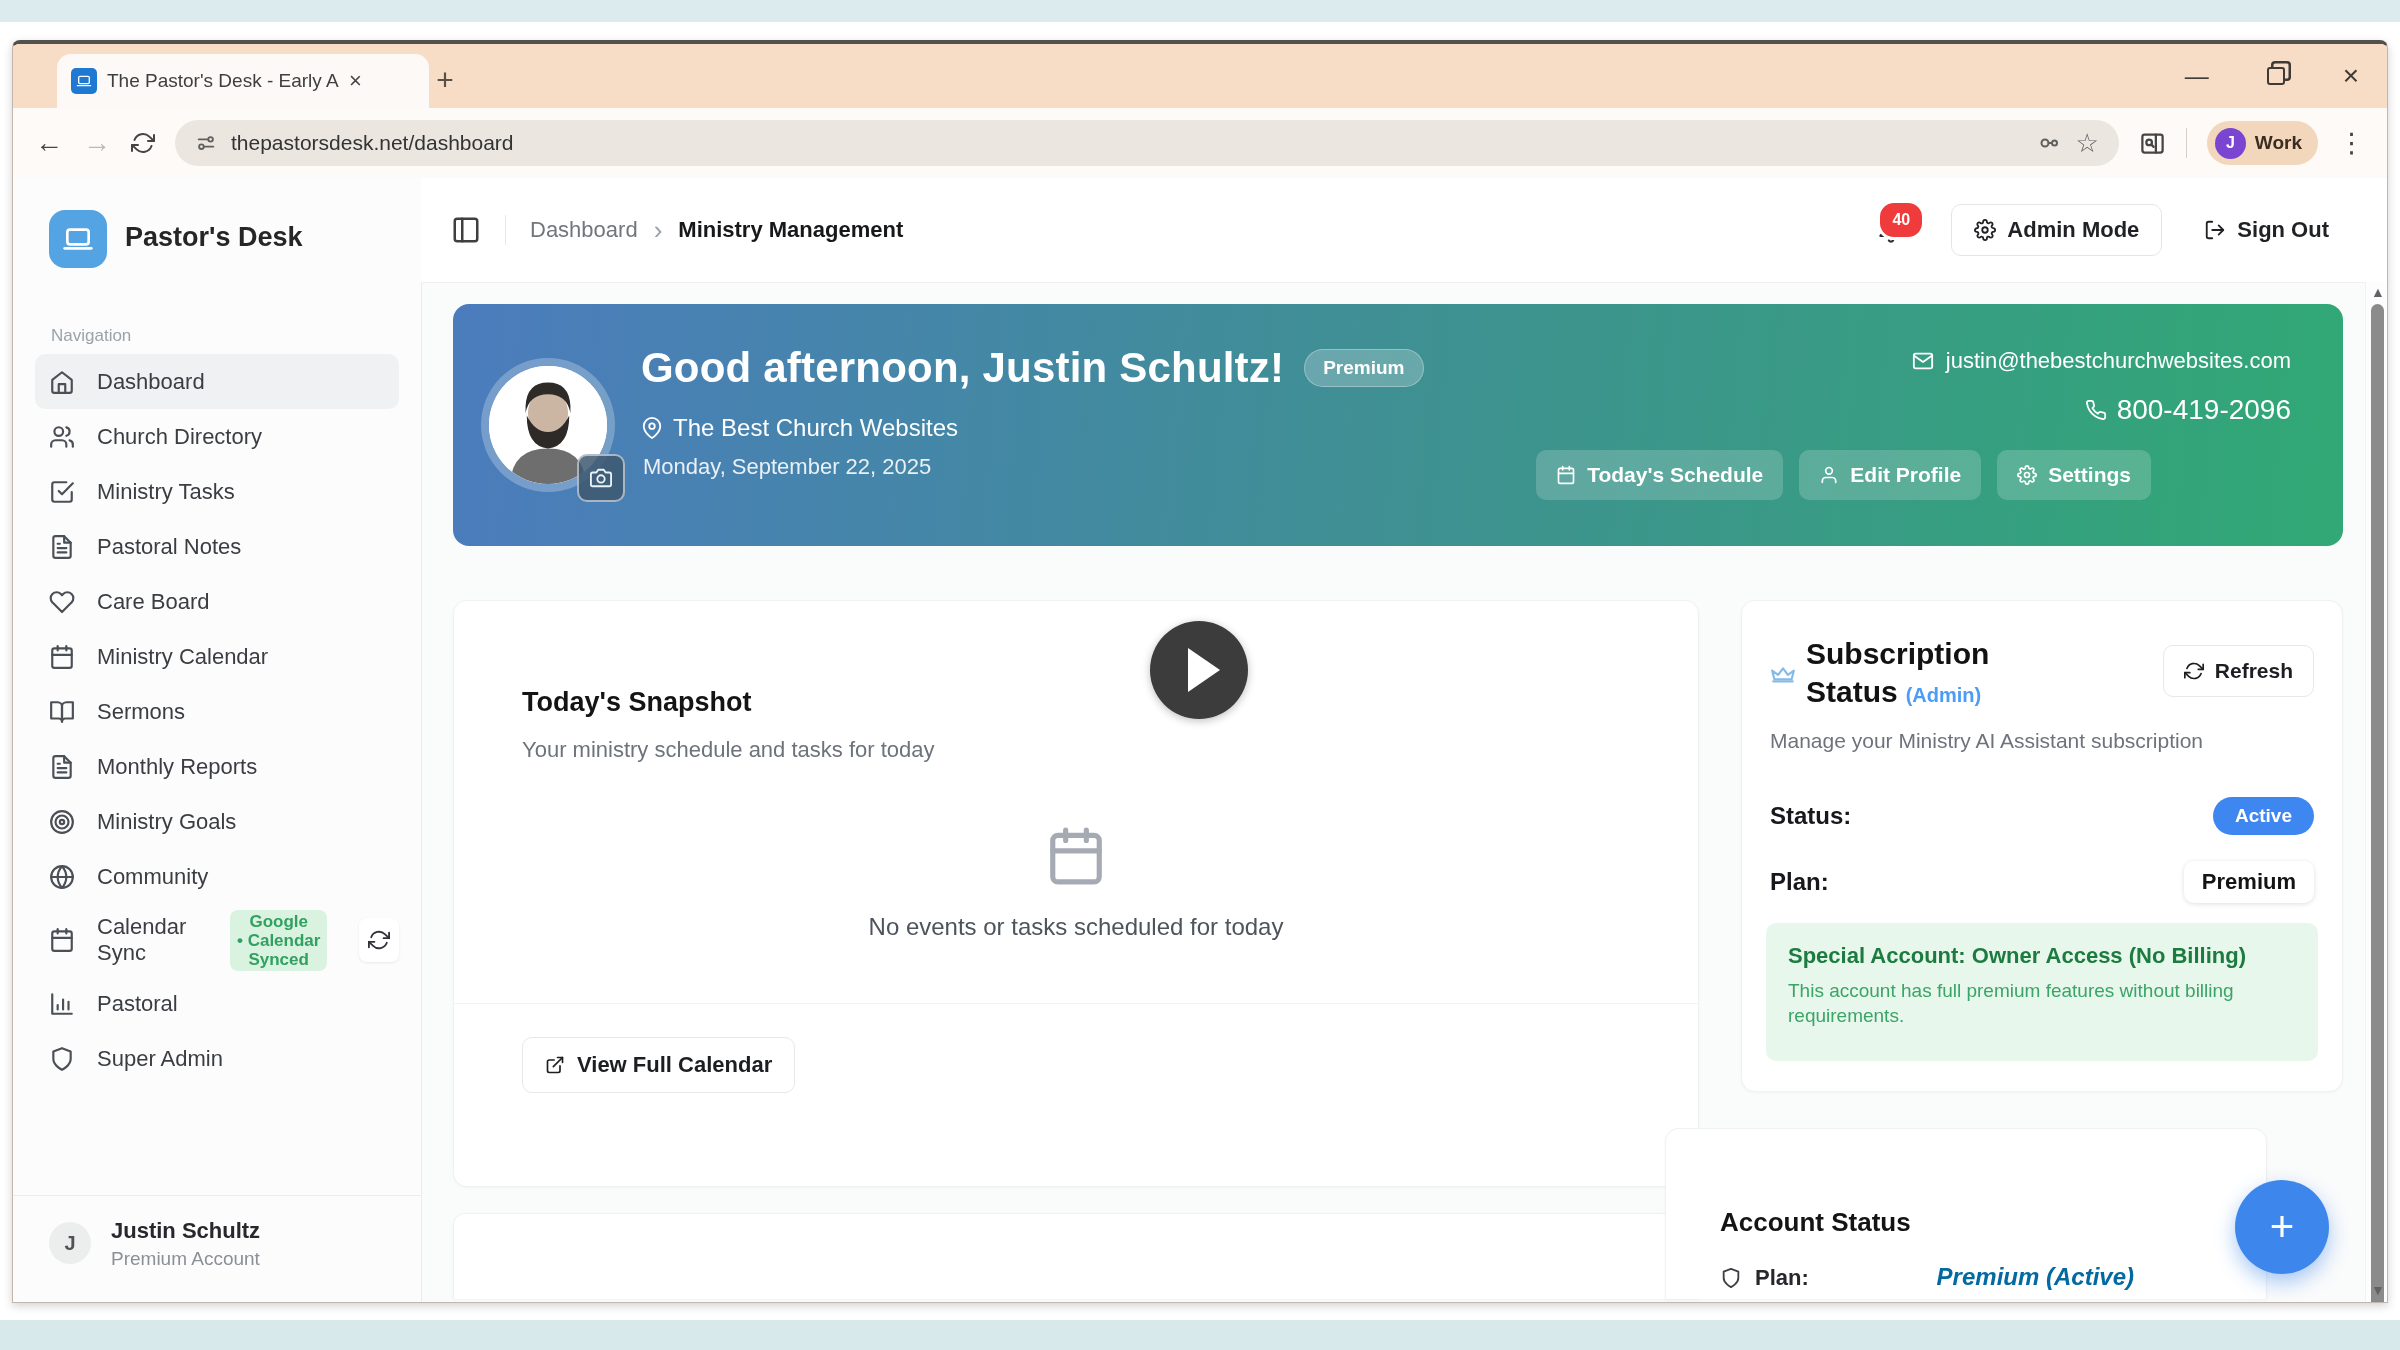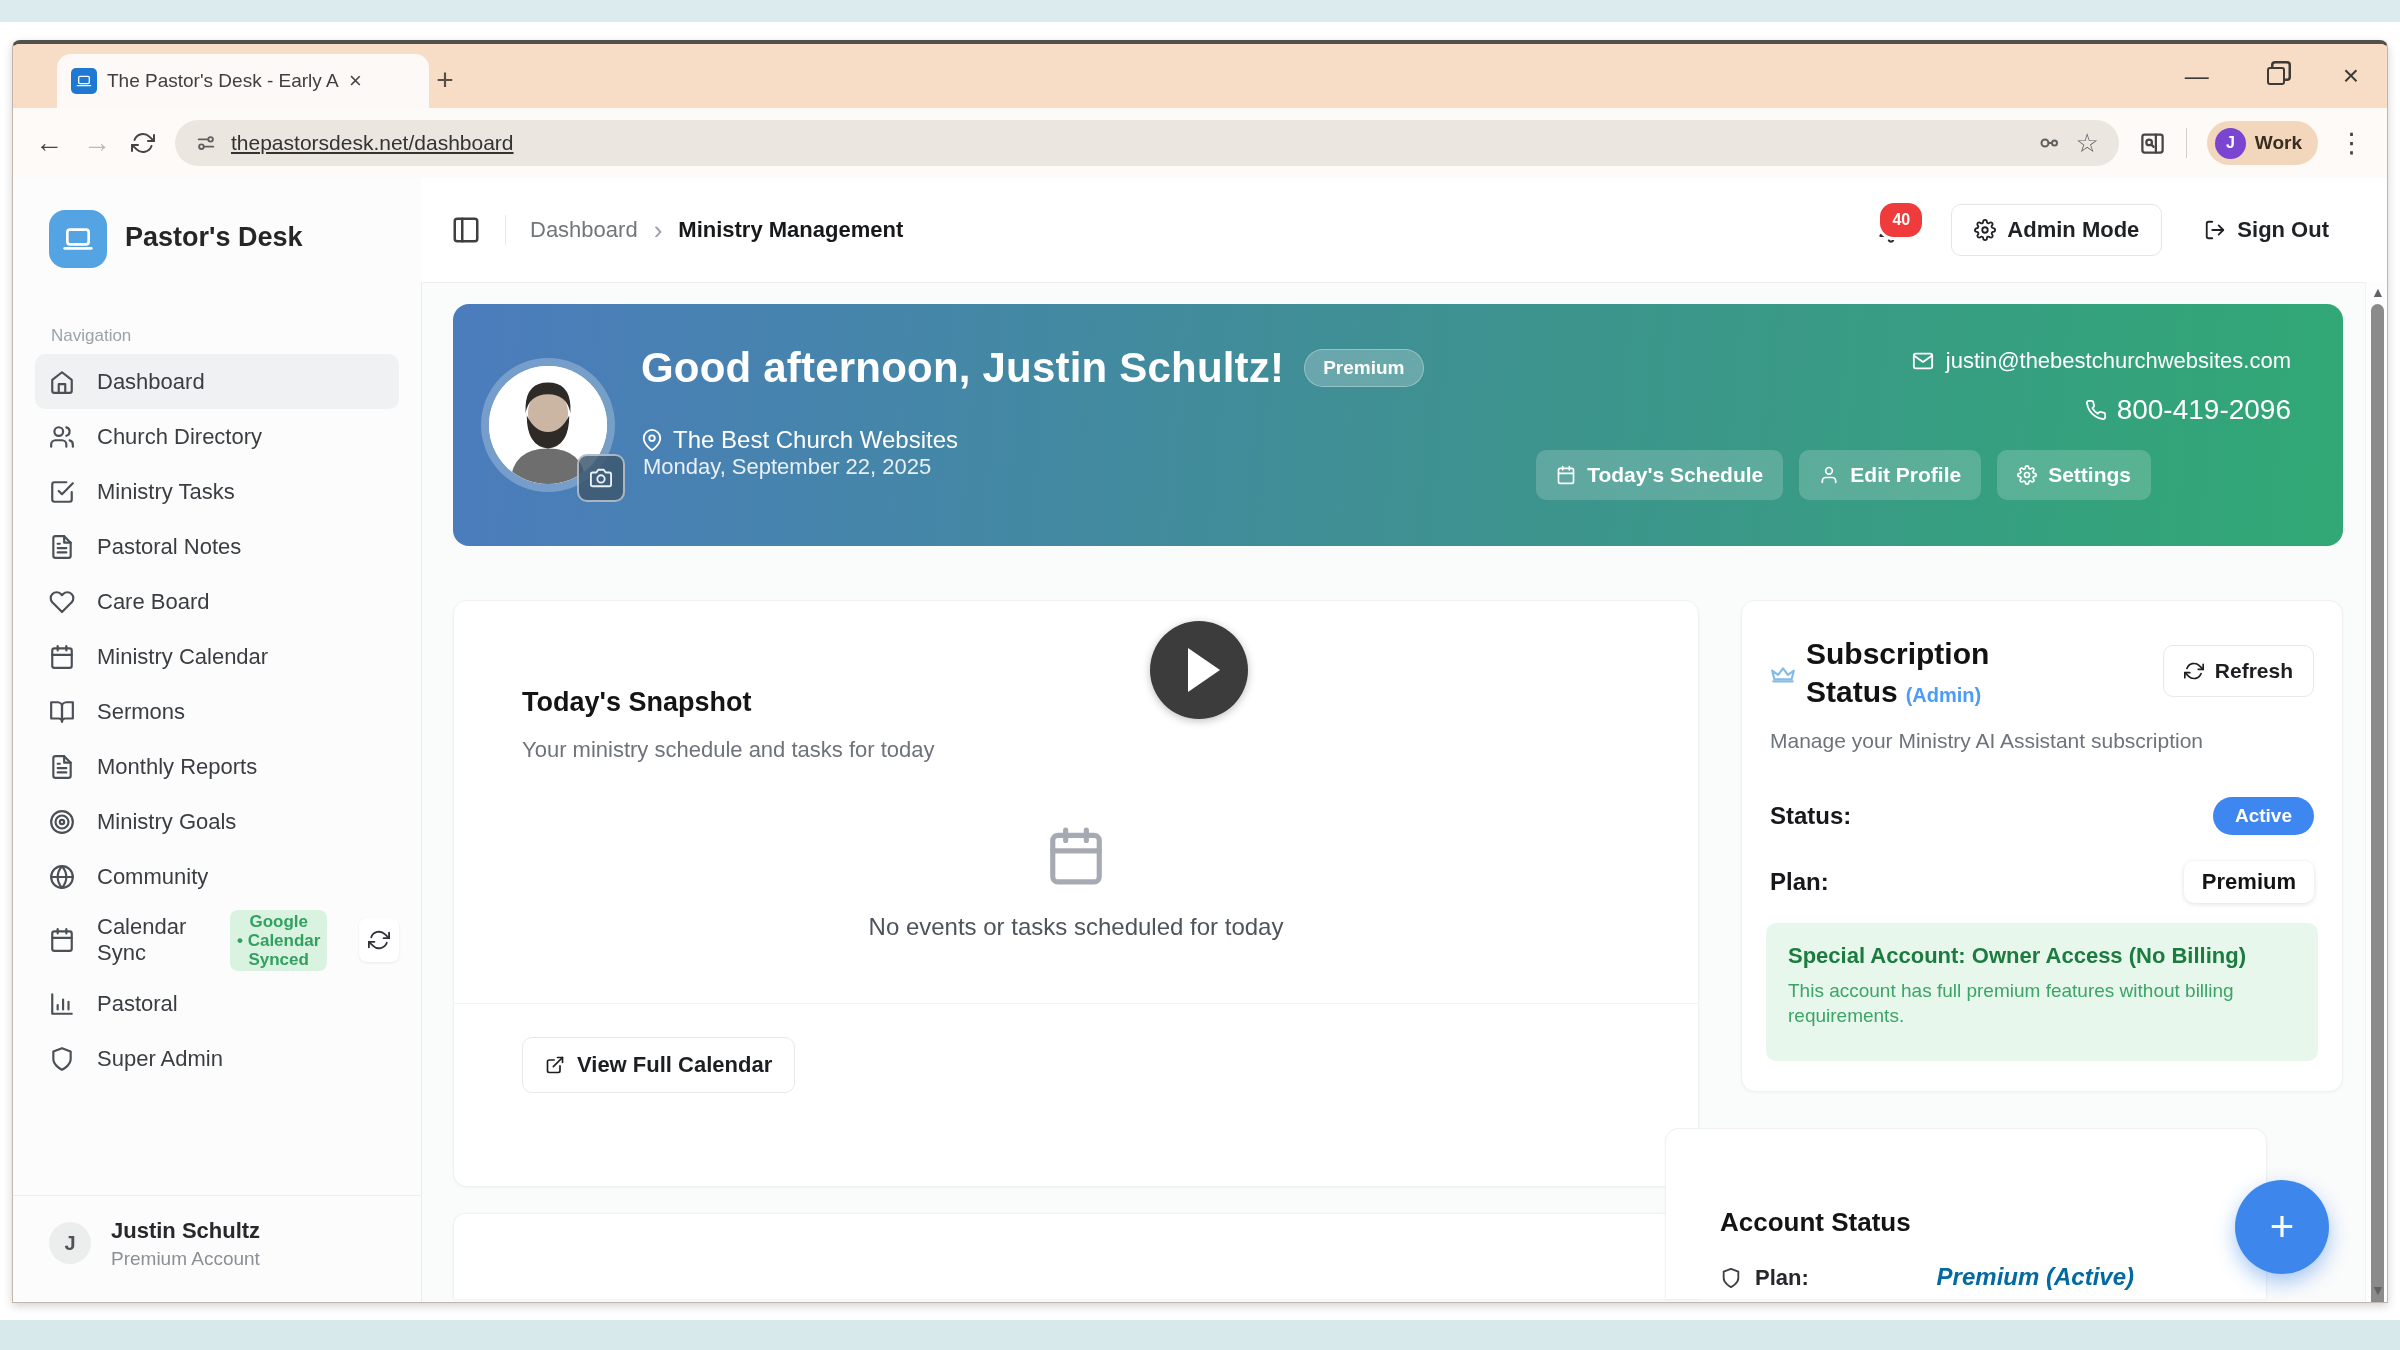--- a/index.html
+++ b/index.html
@@ -33,21 +33,21 @@
   .newtab{left:408px;top:12px;width:48px;height:48px;display:flex;align-items:center;justify-content:center;font-size:30px;color:#5a4f44;}
   .winctl{right:28px;top:0;height:64px;display:flex;align-items:center;gap:58px;color:#3e3a36;}
   .winctl .g{font-size:24px;line-height:1;}
   .restore{width:14px;height:14px;border:2.5px solid #3e3a36;border-radius:3px;box-shadow:5px -5px 0 -1.5px #f7dcc6,5px -5px 0 1px #3e3a36;}
 
   
   .toolbar{left:0;top:64px;right:0;height:70px;background:#fdfaf8;border-bottom:1px solid #ece2da;display:flex;align-items:center;padding:0 22px;gap:20px;}
   .nav-glyph{font-size:28px;color:#454545;line-height:1;}
   .nav-glyph.dim{color:#c3b8ae;}
   .urlpill{flex:1;height:46px;border-radius:24px;background:#ece6e1;display:flex;align-items:center;padding:0 20px;gap:14px;min-width:0;}
-  .url-text{font-size:21px;color:#333;flex:1;text-decoration:underline;}
+  .url-text{font-size:21px;color:#333;flex:1;}
   .chip{height:44px;border-radius:22px;background:#f3d7bd;display:flex;align-items:center;gap:9px;padding:0 16px 0 8px;}
   .chip .pava{width:31px;height:31px;border-radius:50%;background:#7a46d1;color:#fff;font-size:16px;font-weight:700;display:flex;align-items:center;justify-content:center;}
   .chip .plabel{font-size:19px;font-weight:600;color:#3a2d20;}
   .vdiv{width:1px;height:30px;background:#d8cec6;}
 
   
   #content{left:0;top:134px;right:0;bottom:0;background:#fafbfb;}
 
   
   #sidebar{left:0;top:0;bottom:0;width:408px;background:#fcfcfc;border-right:1px solid #ececec;}
@@ -83,21 +83,21 @@
   .scrollarea{left:0;top:104px;right:0;bottom:0;}
 
   
   .hero{left:32px;top:22px;width:1890px;height:242px;border-radius:16px;
     background:linear-gradient(95deg,#4b7cbd 0%,#3e9191 52%,#31a875 100%);color:#fff;}
   .hero-ava{left:36px;top:62px;width:118px;height:118px;border-radius:50%;background:#fff;box-shadow:0 0 0 8px rgba(255,255,255,.25);overflow:hidden;}
   .hero-cam{left:124px;top:150px;width:44px;height:44px;border-radius:10px;background:rgba(62,88,112,.85);border:2px solid rgba(255,255,255,.55);display:flex;align-items:center;justify-content:center;color:#eaf2f8;}
   .hero-greet{left:188px;top:40px;display:flex;align-items:center;gap:20px;}
   .hero-greet h1{margin:0;font-size:42px;font-weight:800;letter-spacing:.2px;}
   .hero-badge{background:rgba(255,255,255,.22);border:1px solid rgba(255,255,255,.3);border-radius:999px;padding:7px 18px;font-size:19px;font-weight:600;}
-  .hero-org{left:188px;top:110px;display:flex;align-items:center;gap:10px;font-size:24px;margin-top:12px;}
+  .hero-org{left:188px;top:110px;display:flex;align-items:center;gap:10px;font-size:24px;}
   .hero-date{left:190px;top:150px;font-size:22px;color:rgba(255,255,255,.88);}
   .hero-mail{right:52px;top:44px;display:flex;align-items:center;gap:12px;font-size:22px;}
   .hero-tel{right:52px;top:90px;display:flex;align-items:center;gap:10px;font-size:28px;}
   .hero-actions{right:192px;top:146px;display:flex;gap:16px;}
   .hbtn{background:rgba(255,255,255,.18);border-radius:10px;padding:13px 20px;display:flex;align-items:center;gap:11px;font-size:21px;font-weight:600;color:#fff;}
 
   
   .card{background:#fff;border:1px solid #f1f1f1;border-radius:14px;box-shadow:0 1px 3px rgba(0,0,0,.04);}
   .snap{left:32px;top:318px;width:1244px;height:585px;}
   .snap-title{left:68px;top:86px;font-size:27px;font-weight:700;color:#141414;}

